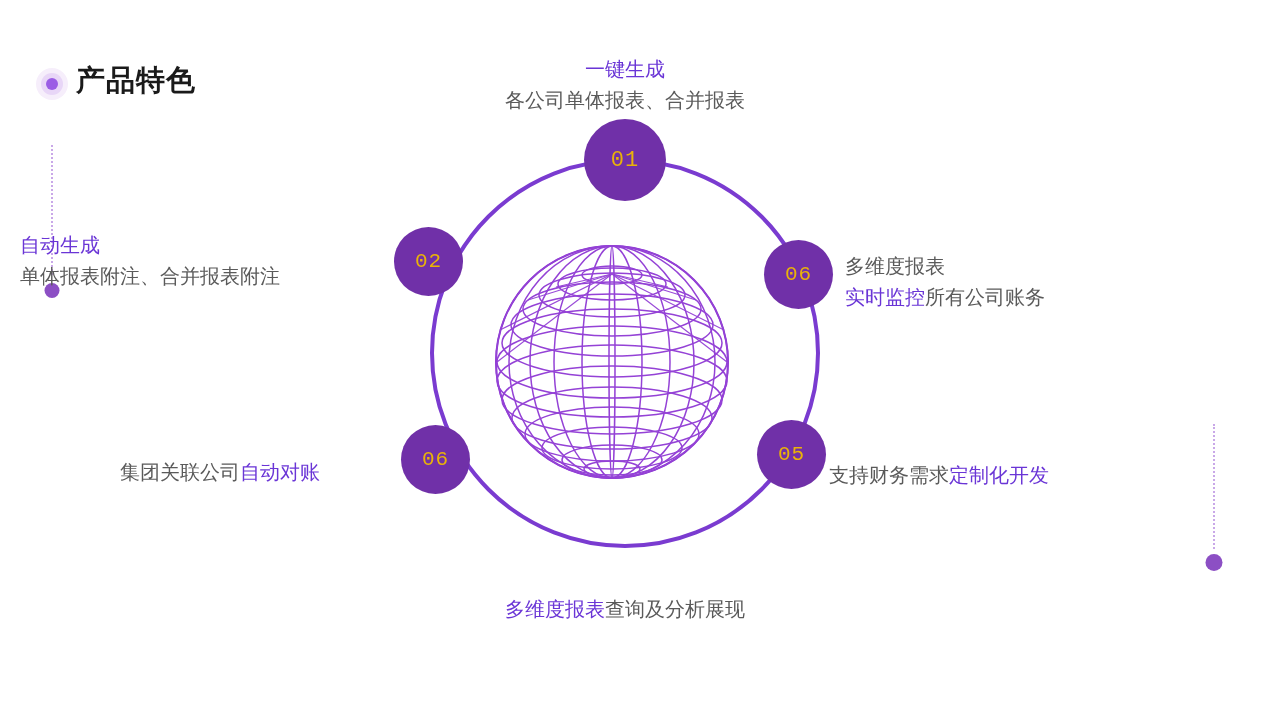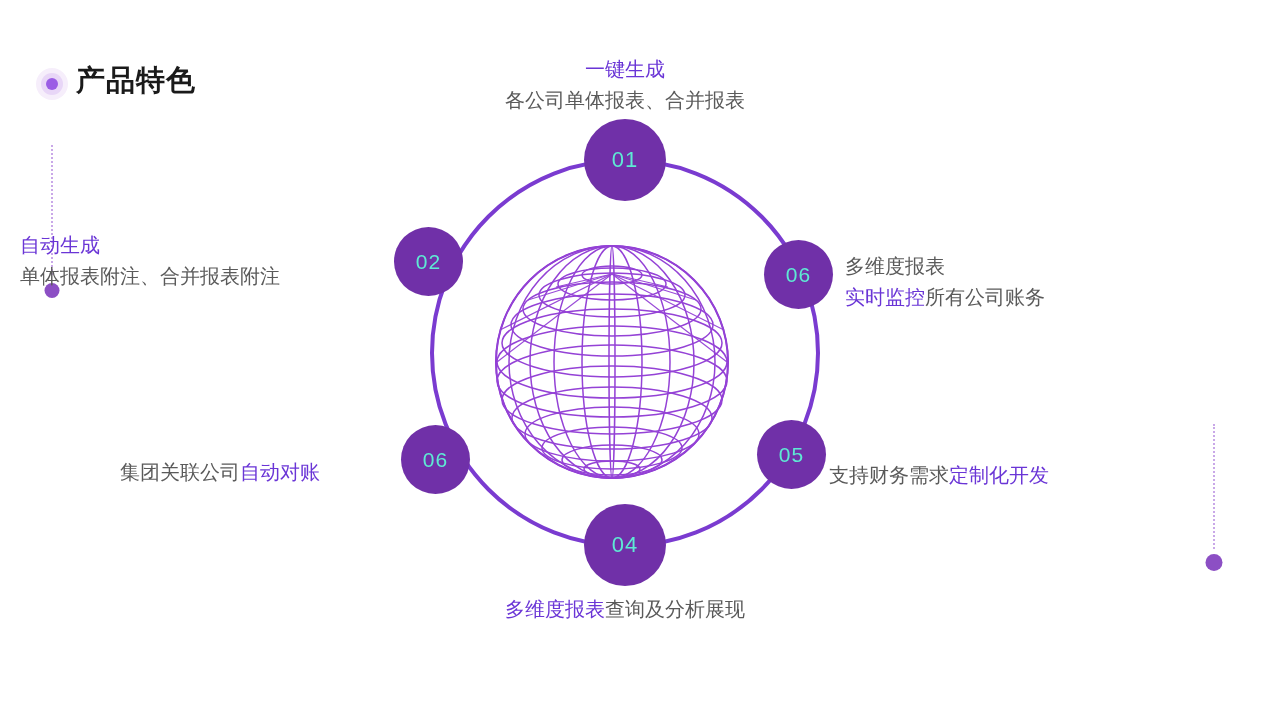--- a/index.html
+++ b/index.html
@@ -117,27 +117,27 @@
     width: 1268px;
     height: 714px;
     pointer-events: none;
   }
 
   
   .node {
     position: absolute;
     border-radius: 50%;
     background: #7030a8;
-    color: #5eead4;
+    color: #eab308;
     display: flex;
     align-items: center;
     justify-content: center;
     font-size: 21px;
     letter-spacing: 1px;
-    font-family: Liberation Sans, sans-serif;
+    font-family: Liberation Mono, monospace;
     box-sizing: border-box;
   }
   .node.big { width: 82px; height: 82px; font-size: 22px; }
   .node.sm  { width: 69px; height: 69px; font-size: 21px; }
 
   #node-01 { left: 584px; top: 119px; }
   #node-02 { left: 394px; top: 227px; }
   #node-03 { left: 401px; top: 425px; }
   #node-04 { left: 584px; top: 504px; }
   #node-05 { left: 757px; top: 420px; }
@@ -239,23 +239,20 @@
 
   <div class="node big" id="node-01">
     <span>01</span>
   </div>
   <div class="node sm" id="node-02">
     <span>02</span>
   </div>
   <div class="node sm" id="node-03">
     <span>06</span>
   </div>
-  <div class="node big" id="node-04">
-    <span>04</span>
-  </div>
   <div class="node sm" id="node-05">
     <span>05</span>
   </div>
   <div class="node sm" id="node-06">
     <span>06</span>
   </div>
 
   <div class="caption cap-center" id="cap-01">
     <div class="line1"><span class="lead">一键生成</span></div>
     <div class="line2"><span class="plain">各公司单体报表、合并报表</span></div>

